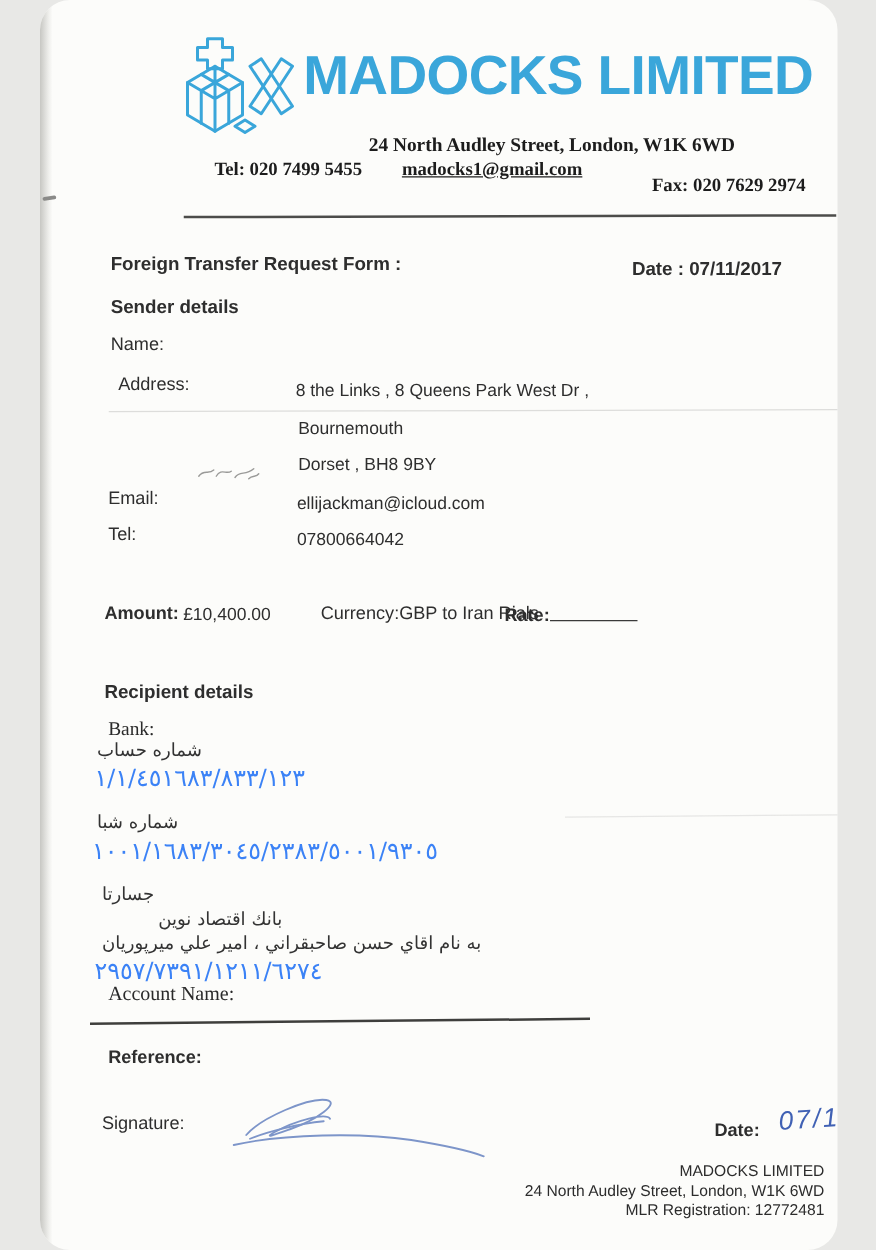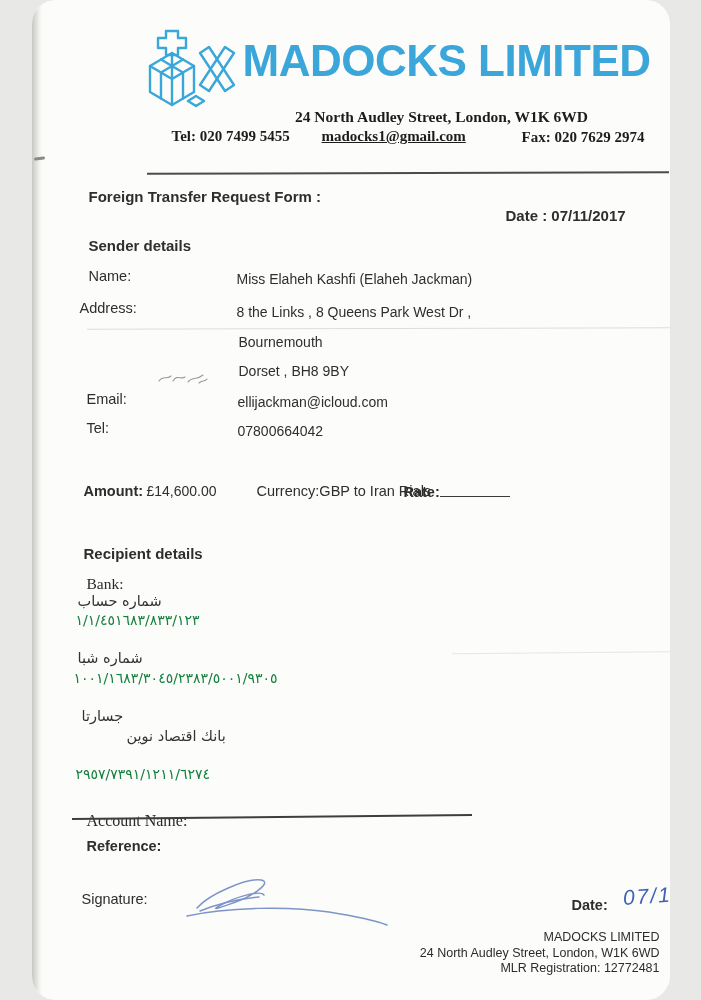--- a/index.html
+++ b/index.html
@@ -17,31 +17,31 @@
   .crease1{left:55px;top:328px;width:605px;transform:rotate(-0.15deg);}
   .crease2{left:420px;top:652px;width:278px;transform:rotate(-0.5deg);opacity:.7;}
   
   .logo{position:absolute;left:104px;top:27px;width:104px;height:92px;}
   .company{position:absolute;left:211px;top:36px;font-size:44px;font-weight:bold;
     color:#3aa6da;letter-spacing:-0.5px;}
   .hdr-serif{font-family:"Liberation Serif",serif;font-weight:bold;color:#1c1c1c;text-align:center;}
   .hdr-address{left:160px;top:108px;width:500px;text-align:center;font-size:15.5px;}
   .hdr-tel{left:140px;top:128px;font-size:15px;}
   .hdr-email{left:290px;top:128px;font-size:15px;text-decoration:underline;}
-  .hdr-fax{left:490px;top:129px;font-size:15px;}
+  .hdr-fax{left:490px;top:141px;font-size:15px;}
   .hdr-web{left:160px;top:147px;width:500px;text-align:center;font-size:15px;text-decoration:underline;}
   .hdr-rule{position:absolute;left:115px;top:172px;width:522px;height:2px;background:#4c4c4a;transform:rotate(-0.15deg);}
   
   .b{font-weight:bold;}
   .lbl{font-size:14.5px;}
   .val{font-size:14px;}
   .h15{font-size:15px;font-weight:bold;}
   .serif{font-family:"Liberation Serif","DejaVu Serif",serif;color:#2a2a2a;}
   .fa{font-family:"DejaVu Sans","Liberation Serif",sans-serif;font-size:14.5px;color:#333;}
-  .fanum{font-family:"DejaVu Sans",sans-serif;font-size:14px;letter-spacing:1.5px;color:#15803d;}
+  .fanum{font-family:"DejaVu Sans",sans-serif;font-size:19px;letter-spacing:1.5px;color:#3b82f6;}
   .rate-line{display:inline-block;width:70px;border-bottom:1.5px solid #3a3a3a;height:13px;}
   .acct-rule{position:absolute;left:40px;top:816px;width:400px;height:2px;background:#3e3e3c;transform:rotate(-0.55deg);}
   .pen{color:#4061b4;}
   .hand-date{position:absolute;left:591px;top:886px;font-size:21px;font-style:italic;
     letter-spacing:2px;transform:rotate(-4deg);transform-origin:left center;}
   .footer{position:absolute;right:10px;top:930px;text-align:right;font-size:12.5px;
     line-height:15.5px;color:#2c2c2c;}
   .scrib{position:absolute;left:123px;top:367px;width:54px;height:22px;}
 </style>
 </head>
@@ -64,61 +64,61 @@
       <polygon points="52,74 60,69 68,74 60,79"></polygon>
     </g>
   </svg>
   <div class="company">MADOCKS LIMITED</div>
   <div class="abs hdr-serif hdr-address">24 North Audley Street, London, W1K 6WD</div>
   <div class="abs hdr-serif hdr-tel">Tel: 020 7499 5455</div>
   <div class="abs hdr-serif hdr-email">madocks1@gmail.com</div>
   <div class="abs hdr-serif hdr-fax">Fax: 020 7629 2974</div>
   <div class="hdr-rule"></div>
 
-  <div class="abs h15" style="left:57px;top:188px;">Foreign Transfer Request Form :</div>
+  <div class="abs h15" style="left:57px;top:203px;">Foreign Transfer Request Form :</div>
   <div class="abs h15" style="left:474px;top:207px;">Date : 07/11/2017</div>
   <div class="abs h15" style="left:57px;top:237px;">Sender details</div>
 
   <div class="abs lbl" style="left:57px;top:268px;">Name:</div>
-  <div class="abs val" style="left:205px;top:271px;">Miss Elaheh Kashfi (Elaheh Jackman)</div>
 
-  <div class="abs lbl" style="left:48px;top:300px;text-align:right;">Address:</div>
+  <div class="abs lbl" style="left:63px;top:300px;text-align:right;">Address:</div>
   <div class="abs val" style="left:205px;top:304px;">8 the Links , 8 Queens Park West Dr ,</div>
   <div class="abs val" style="left:207px;top:334px;">Bournemouth</div>
   <div class="abs val" style="left:207px;top:363px;">Dorset , BH8 9BY</div>
 
   <svg class="scrib" viewBox="0 0 54 22">
     <path d="M4,14 C8,8 12,13 16,9 M18,14 C22,7 26,13 30,10 M33,15 C37,9 41,14 48,8 M44,16 C47,13 50,15 52,12" stroke="#9a9a98" stroke-width="1.1" fill="none" stroke-linecap="round"></path>
   </svg>
 
   <div class="abs lbl" style="left:55px;top:391px;">Email:</div>
   <div class="abs val" style="left:206px;top:394px;">ellijackman@icloud.com</div>
 
   <div class="abs lbl" style="left:55px;top:420px;">Tel:</div>
   <div class="abs val" style="left:206px;top:423px;">07800664042</div>
 
   <div class="abs lbl b" style="left:52px;top:483px;">Amount:</div>
-  <div class="abs val" style="left:115px;top:483px;">£14,600.00</div>
+  <div class="abs val" style="left:115px;top:483px;">£10,400.00</div>
   <div class="abs lbl" style="left:225px;top:483px;">Currency:GBP to Iran Rials</div>
   <div class="abs lbl b" style="left:372px;top:483px;"><span>Rate:</span><span class="rate-line"></span></div>
 
   <div class="abs h15" style="left:52px;top:545px;">Recipient details</div>
 
   <div class="abs serif" style="left:55px;top:575px;font-size:15.5px;">Bank:</div>
   <div class="abs fa" dir="rtl" style="left:46px;top:593px;">شماره حساب</div>
   <div class="abs fanum" dir="ltr" style="left:44px;top:612px;">١/١/٤٥١٦٨٣/٨٣٣/١٢٣</div>
 
   <div class="abs fa" dir="rtl" style="left:46px;top:650px;">شماره شبا</div>
   <div class="abs fanum" dir="ltr" style="left:42px;top:670px;text-align:center;">١٠٠١/١٦٨٣/٣٠٤٥/٢٣٨٣/٥٠٠١/٩٣٠٥</div>
 
   <div class="abs fa" dir="rtl" style="left:50px;top:708px;">جسارتا</div>
   <div class="abs fa" dir="rtl" style="left:50px;top:728px;margin-left:45px;">بانك اقتصاد نوين</div>
+  <div class="abs fa" dir="rtl" style="left:50px;top:747px;">به نام اقاي حسن صاحبقراني ، امير علي ميرپوريان</div>
   <div class="abs fanum" dir="ltr" style="left:44px;top:766px;">٢٩٥٧/٧٣٩١/١٢١١/٦٢٧٤</div>
 
-  <div class="abs serif" style="left:55px;top:787px;font-size:16px;margin-top:25px;">Account Name:</div>
+  <div class="abs serif" style="left:55px;top:787px;font-size:16px;">Account Name:</div>
   <div class="acct-rule"></div>
 
   <div class="abs lbl" style="left:55px;top:838px;font-weight:bold;">Reference:</div>
 
   <div class="abs lbl" style="left:50px;top:891px;">Signature:</div>
   <svg class="abs" style="left:135px;top:870px;" width="235" height="58" viewBox="0 0 235 58">
     <g stroke="#7d95c9" stroke-width="1.5" fill="none" stroke-linecap="round">
       <path d="M30,38 C42,24 80,8 94,10 C106,12 86,26 66,33 C52,38 44,41 52,36 C70,26 94,20 97,25"></path>
       <path d="M33,41 C48,35 72,29 92,27"></path>
       <path d="M20,46 C60,37 122,36 162,42 C187,46 207,50 220,55"></path>

